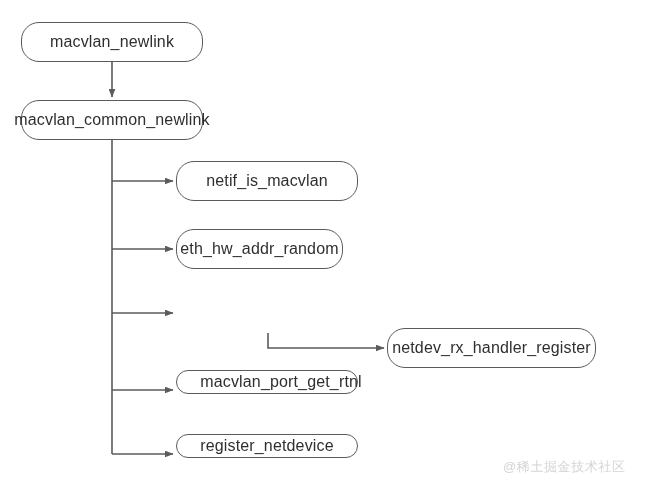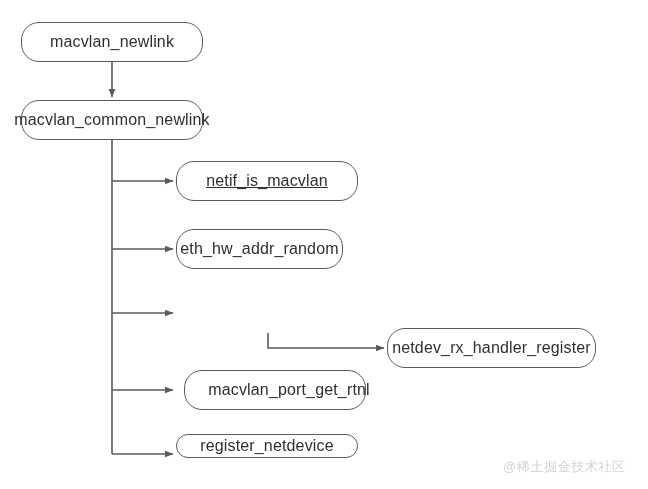--- a/index.html
+++ b/index.html
@@ -80,34 +80,34 @@
   </svg>
 
   <div class="node" style="left:21px; top:22px; width:182px; height:40px;">
     <span>macvlan_newlink</span>
   </div>
 
   <div class="node" style="left:21px; top:100px; width:182px; height:40px;align-items:center;">
     <span>macvlan_common_newlink</span>
   </div>
 
-  <div class="node" style="left:176px; top:161px; width:182px; height:40px;text-decoration:underline;">
+  <div class="node" style="left:176px; top:161px; width:182px; height:40px;">
     <span>netif_is_macvlan</span>
   </div>
 
   <div class="node" style="left:176px; top:229px; width:167px; height:40px;">
     <span>eth_hw_addr_random</span>
   </div>
 
 
   <div class="node" style="left:387px; top:328px; width:209px; height:40px;">
     <span>netdev_rx_handler_register</span>
   </div>
 
-  <div class="node" style="left:184px; top:370px; width:182px; height:40px;padding-left:28px;">
+  <div class="node" style="left:176px; top:370px; width:182px; height:24px;padding-left:28px;">
     <span>macvlan_port_get_rtnl</span>
   </div>
 
   <div class="node" style="left:176px; top:434px; width:182px; height:24px;">
     <span>register_netdevice</span>
   </div>
 
   <div class="watermark" style="left:503px; top:458px;">@稀土掘金技术社区</div>
 
 </div>

